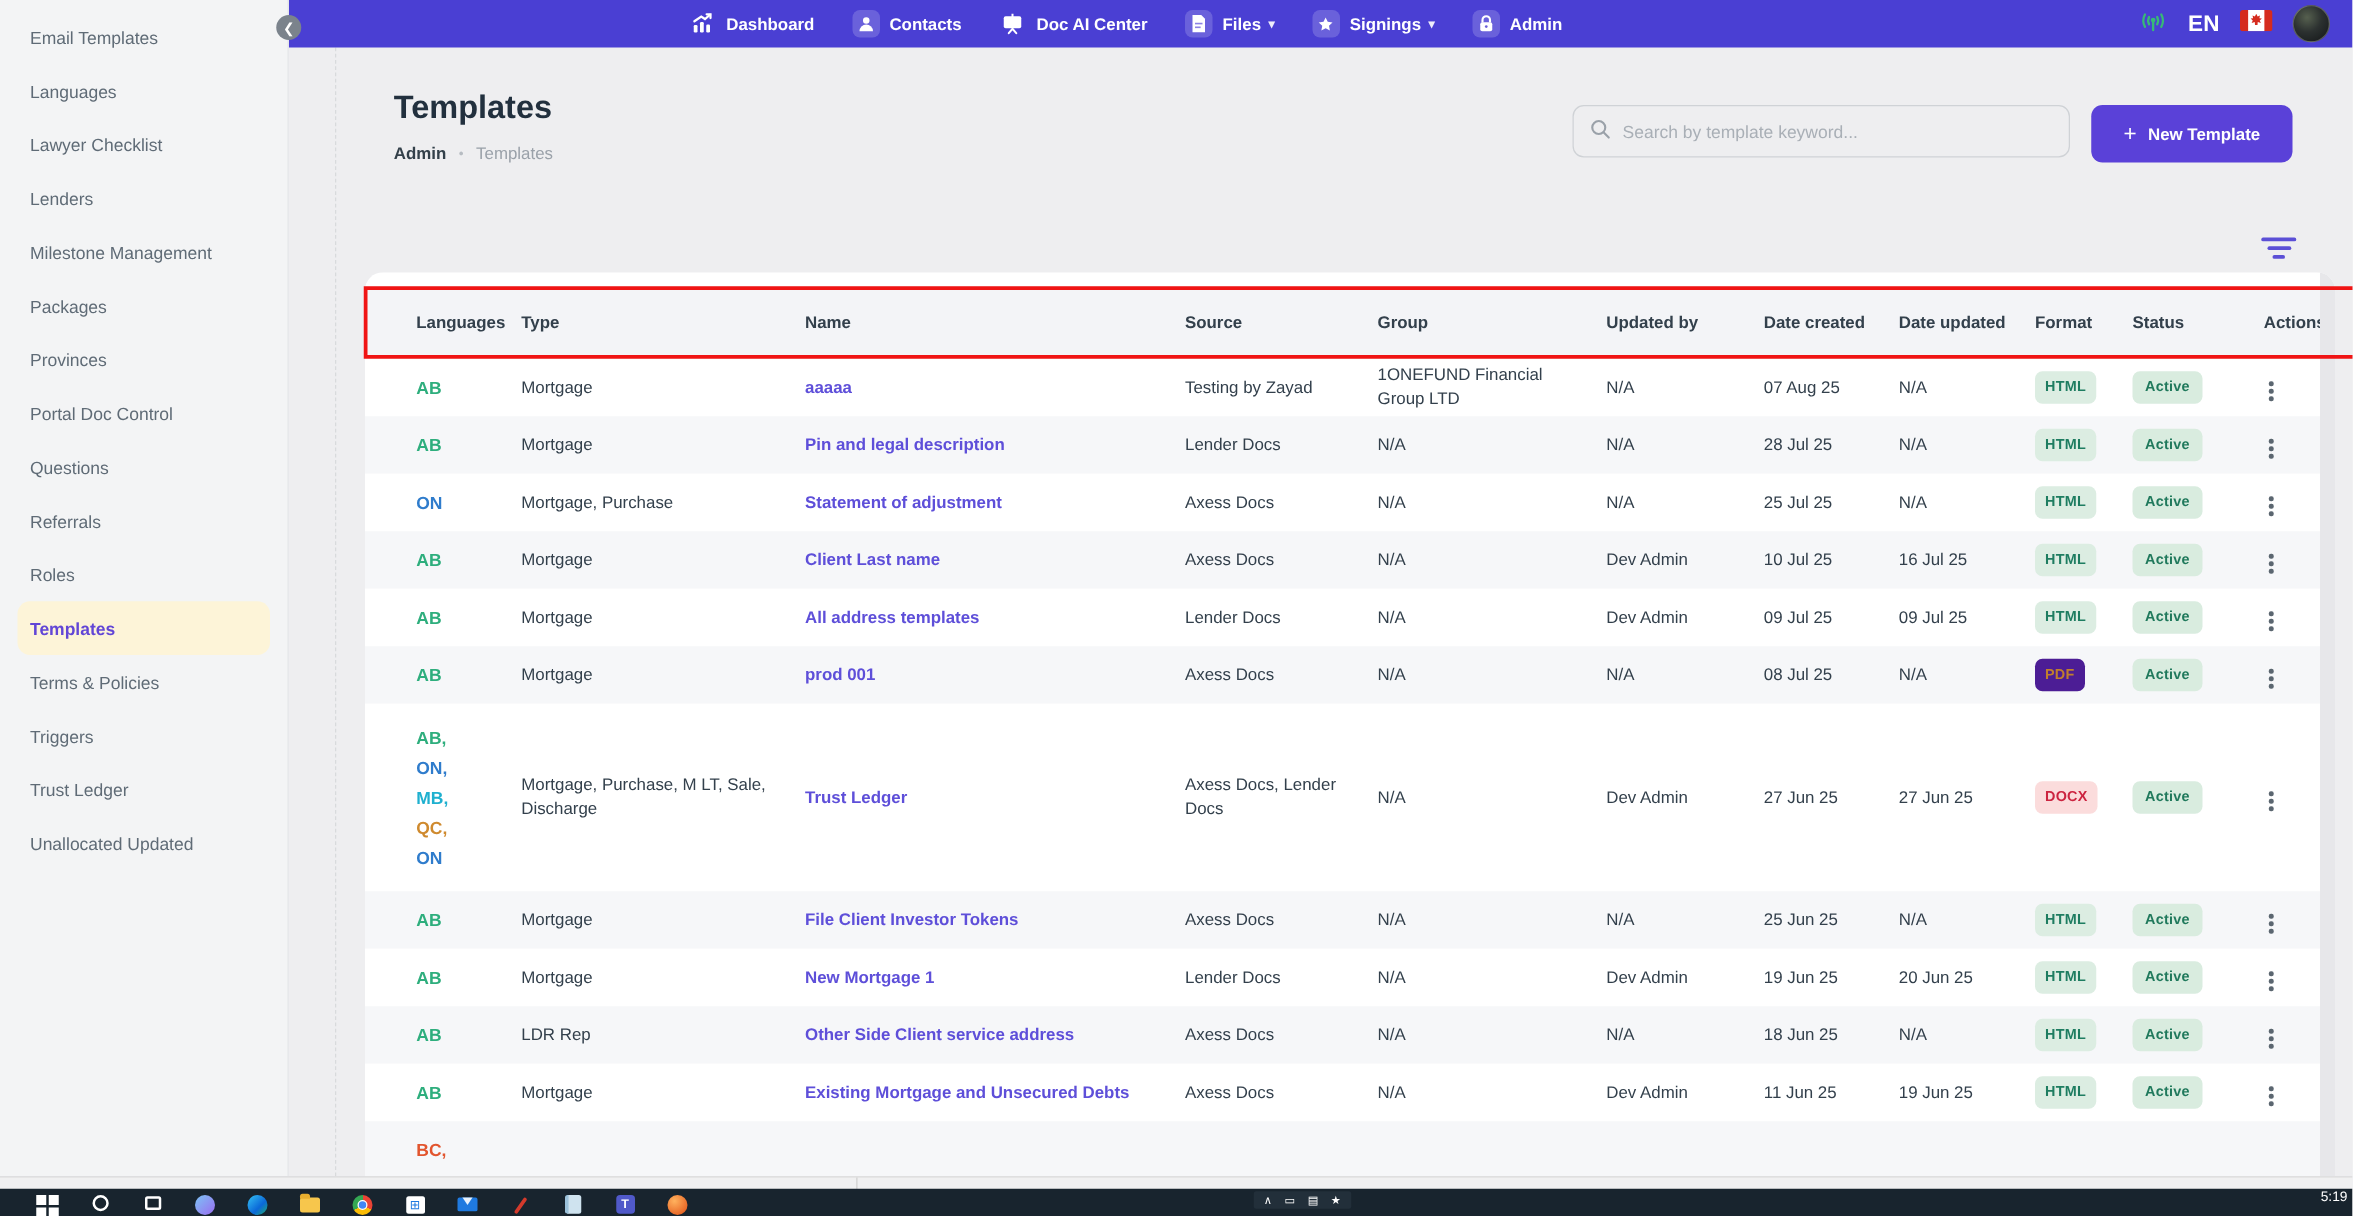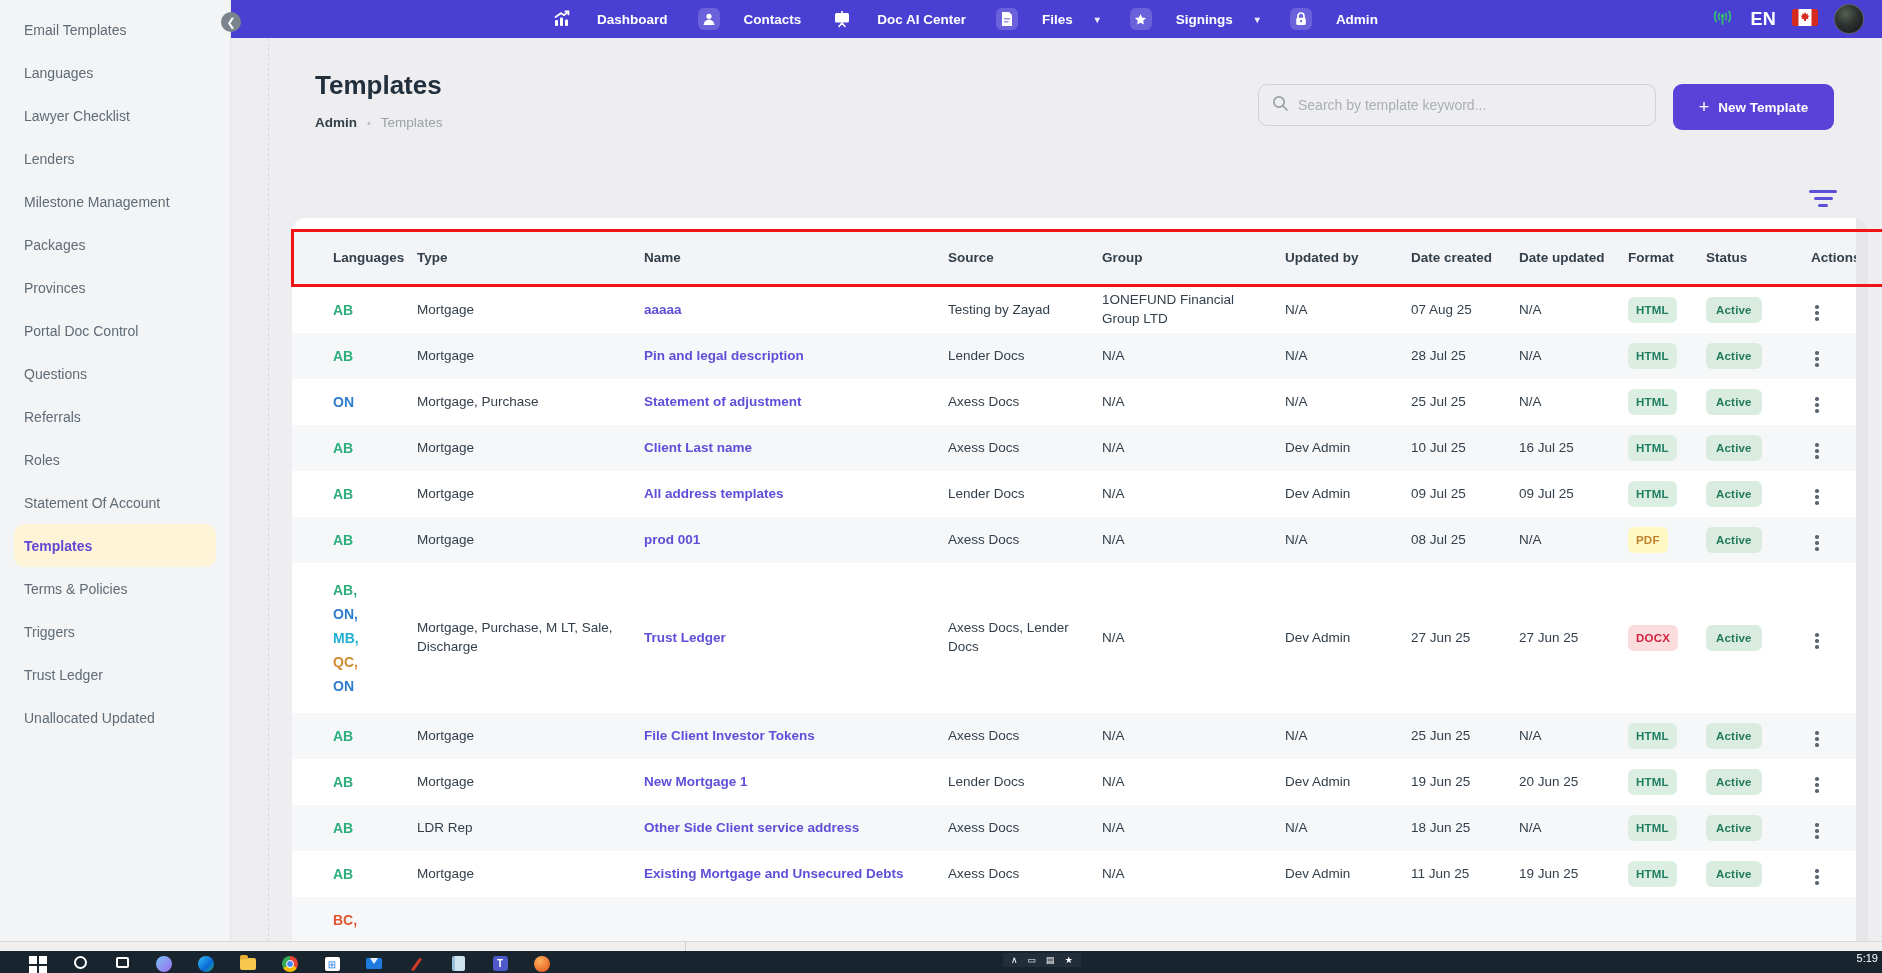--- a/index.html
+++ b/index.html
@@ -16,21 +16,21 @@
   .side-item.active { background:#fdf4d8; border-radius:10px; margin:0 14px;
     padding-left:10px; color:#6246d6; font-weight:bold; }
   .collapse-btn { position:absolute; left:221px; top:12px; width:20px; height:20px;
     border-radius:50%; background:#7b838c; color:#fff; font-size:11px; display:flex;
     align-items:center; justify-content:center; z-index:6; cursor:pointer; }
 
   
   .topnav { position:absolute; left:231px; top:0; right:0; height:38px;
     background:#4a3fd3; display:flex; align-items:center; z-index:2; }
   .nav-center { display:flex; align-items:center; gap:30px; margin-left:320px; }
-  .nav-item { display:flex; align-items:center; gap:24px; color:#fff; font-size:13.5px;
+  .nav-item { display:flex; align-items:center; gap:8px; color:#fff; font-size:13.5px;
     font-weight:bold; cursor:pointer; white-space:nowrap; }
   .nav-icon { width:22px; height:22px; display:flex; align-items:center; justify-content:center; }
   .nav-icon.icon-bg { background:rgba(255,255,255,.18); border-radius:6px; }
   .nav-caret { font-size:10px; opacity:.9; margin-left:-2px; }
   .nav-right { position:absolute; right:18px; top:0; height:38px; display:flex;
     align-items:center; gap:16px; }
   .lang { color:#fff; font-weight:bold; font-size:18px; letter-spacing:.3px; }
   .avatar { width:30px; height:30px; border-radius:50%;
     background:radial-gradient(circle at 38% 32%, #56604f 0%, #2c3130 45%, #121517 100%);
     border:1px solid rgba(255,255,255,.25); }
@@ -88,21 +88,21 @@
   .c-du    { padding-left:12px; }
   .c-fmt   { padding-left:9px;  }
   .c-st    { padding-left:7px;  }
   .c-act   { padding-left:36px; }
   .prov-line { display:block; font-weight:bold; font-size:14px; line-height:24px; }
   .name-link { color:#5e4fd9; font-weight:bold; cursor:pointer; }
   .badge { display:inline-block; font-size:11.5px; font-weight:bold;
     padding:5px 8px; border-radius:6px; letter-spacing:.2px; }
   .badge.st { padding:5px 10px; }
   .b-HTML { background:#dcede2; color:#1e7d61; }
-  .b-PDF  { background:#fef9c3; color:#c07f2d; }
+  .b-PDF  { background:#4c1d95; color:#c07f2d; }
   .b-DOCX { background:#fbdcdc; color:#cc2440; }
   .b-Active { background:#d9ecdf; color:#20795c; }
   .kebab { display:inline-flex; flex-direction:column; gap:2.5px; cursor:pointer; padding:4px; }
   .kebab i { width:3.5px; height:3.5px; border-radius:50%; background:#5b6670; }
 
   
   .annotation { position:absolute; left:291px; top:229px; right:-6px; height:58px;
     border:3px solid #f01414; z-index:8; pointer-events:none; }
 
   
@@ -193,23 +193,20 @@
 
 
   <div class="side-item">
         <span>Referrals</span>
       </div>
 
   <div class="side-item">
         <span>Roles</span>
       </div>
 
-  <div class="side-item">
-        <span>Statement Of Account</span>
-      </div>
 
   <div class="side-item active">
         <span>Templates</span>
       </div>
 
   <div class="side-item">
         <span>Terms &amp; Policies</span>
       </div>
 
   <div class="side-item">

